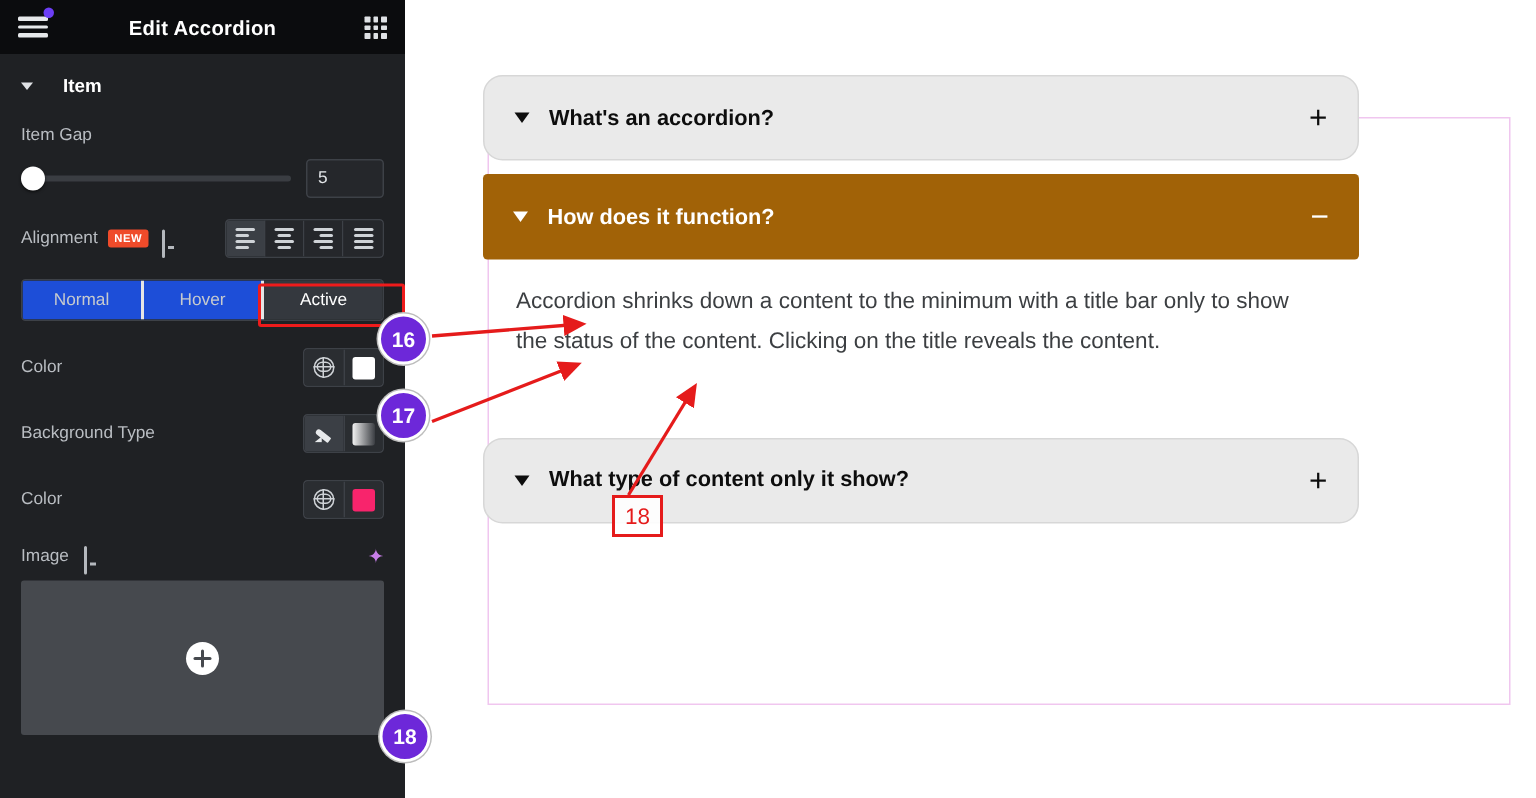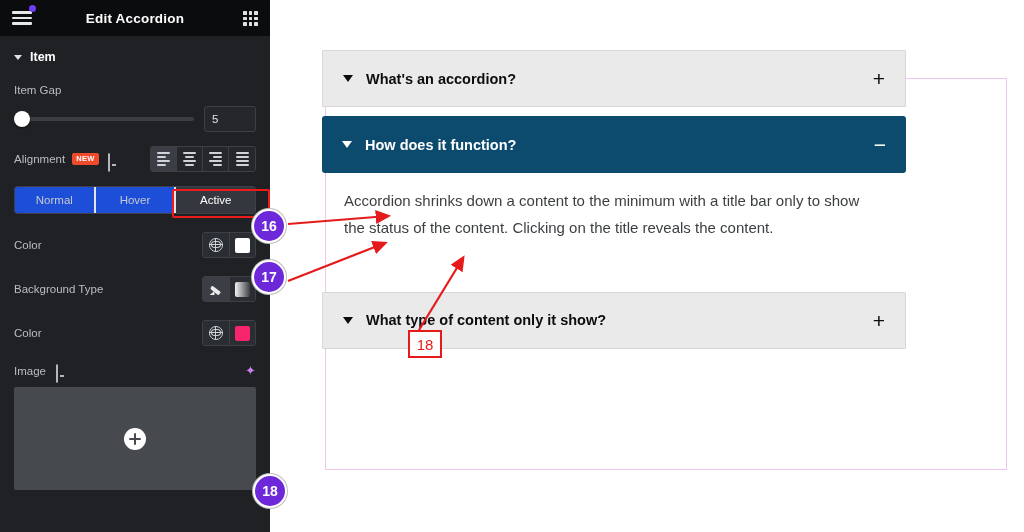--- a/index.html
+++ b/index.html
@@ -48,21 +48,21 @@
     position:absolute; right: 12px; top: 11px;
     width: 15px; height: 15px;
     display: grid; grid-template-columns: repeat(3, 1fr);
     grid-template-rows: repeat(3, 1fr); gap: 2px; cursor: pointer;
   }
   .grid-icon span { background:#dfe2e5; border-radius: .5px; }
 
   .panel-body { padding: 0 14px; }
 
   .section-head {
-    display:flex; align-items:center; gap: 8px;
+    display:flex; align-items:center; gap: 20px;
     padding: 14px 0 6px 0;
     font-size: 12.5px; font-weight: bold; color: #fff;
     cursor: pointer;
   }
   .caret-down {
     width:0; height:0;
     border-left: 4.5px solid transparent;
     border-right: 4.5px solid transparent;
     border-top: 5.5px solid #dfe2e5;
   }
@@ -210,22 +210,22 @@
     font-size: 14.5px; font-weight: bold;
     cursor:pointer;
   }
   .acc-head .tri {
     width:0; height:0; margin-right: 13px;
     border-left: 5.5px solid transparent;
     border-right: 5.5px solid transparent;
     border-top: 7px solid currentColor;
   }
   .acc-head .sign { margin-left:auto; font-size: 21px; font-weight: normal; line-height:1; }
-  .acc-item.normal .acc-head { background:#eaeaea; color:#0d0d0d; border:1px solid #d7d7d7; border-radius:1px; }
-  .acc-item.active .acc-head { background:#0c4a6e; color:#ffffff; border-radius: 3px; }
+  .acc-item.normal .acc-head { background:#eaeaea; color:#0d0d0d; border:1px solid #d7d7d7; border-radius:13px; }
+  .acc-item.active .acc-head { background:#a16207; color:#ffffff; border-radius: 3px; }
 
   .acc-body {
     padding: 14px 22px 6px 22px;
     color:#3c3f42; font-size: 15px; line-height: 1.82;
   }
 
   
   .anno-layer { position:absolute; inset:0; pointer-events:none; }
   .anno-badge {
     position:absolute; width: 34px; height: 34px; border-radius: 50%;

